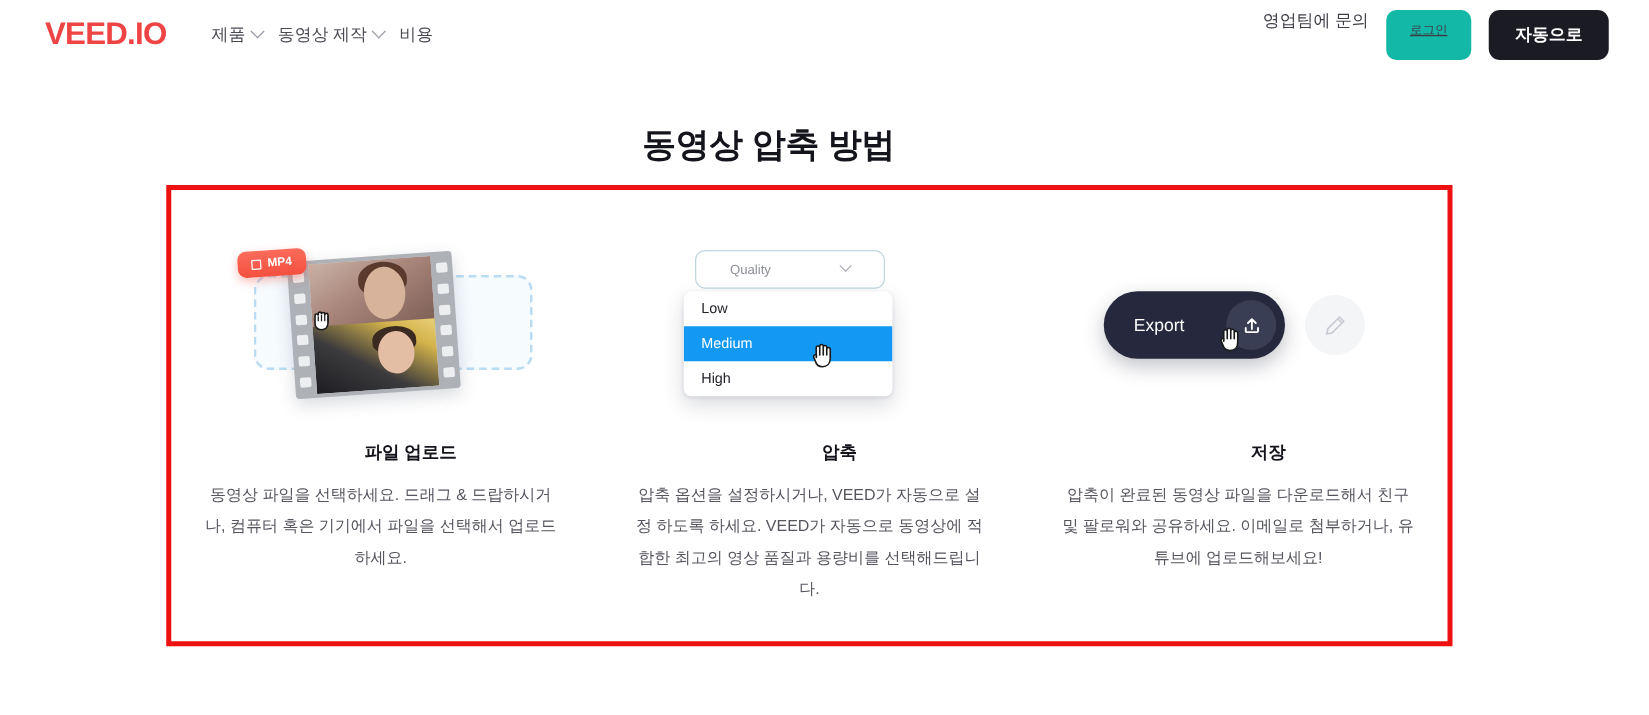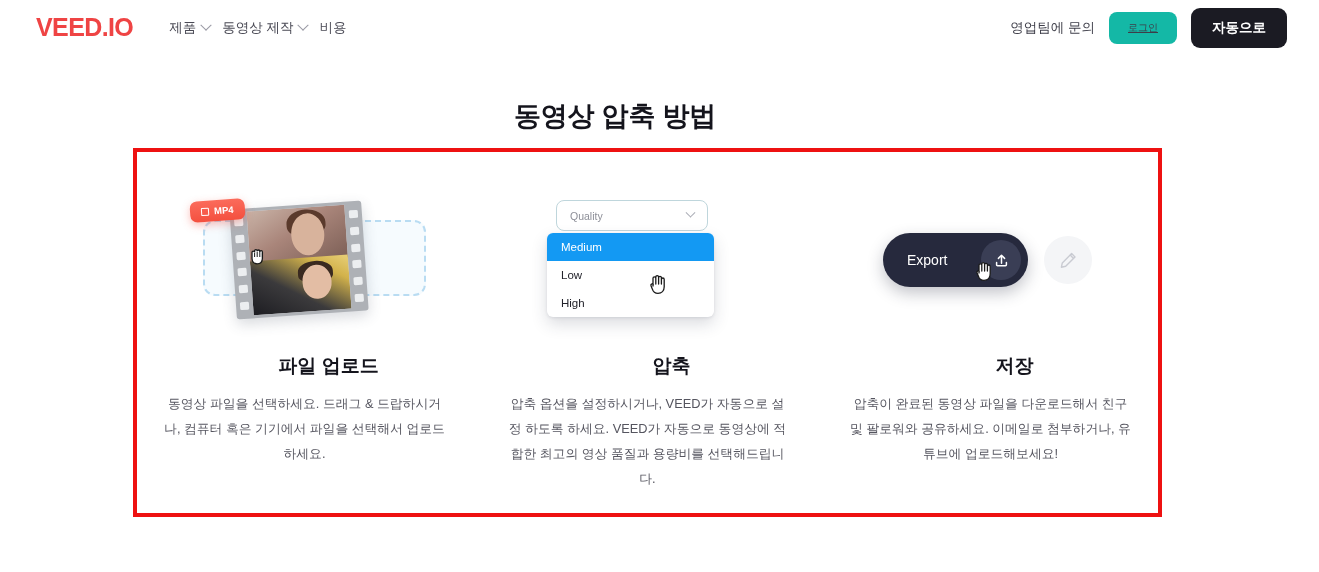--- a/index.html
+++ b/index.html
@@ -26,21 +26,21 @@
     display:flex; align-items:center; gap:6px;
     font-size:13.5px; color:#4a4a55; cursor:pointer; white-space:nowrap;
   }
   .chev {
     display:inline-block; width:8px; height:8px;
     border-right:1.4px solid #9a9aa5; border-bottom:1.4px solid #9a9aa5;
     transform:rotate(45deg) translate(-2px,-2px);
   }
   .header-right {
     margin-left:auto; margin-right:32px;
-    display:flex; align-items:center; gap:14px;
+    display:flex; gap:14px;
   }
   .contact-link { font-size:13.5px; color:#3d3d48; cursor:pointer; white-space:nowrap; }
   .btn-login {
     background:#14b8a6; color:#3d3d48; font-size:10px;
     padding:9px 19px; border-radius:8px; cursor:pointer; white-space:nowrap;text-decoration:underline;
   }
   .btn-signup {
     background:#1b1b23; color:#ffffff; font-size:13.5px; font-weight:bold;
     padding:11px 21px; border-radius:9px; cursor:pointer; white-space:nowrap;
   }
@@ -64,21 +64,21 @@
     position:absolute; left:133px; top:148px;
     width:1029px; height:369px;
     display:flex;
   }
   .col {
     flex:1 1 0; position:relative;
     display:flex; flex-direction:column; align-items:center;
   }
   .art { height:205px; width:100%; position:relative; }
   .col-title {
-    font-size:19px; font-weight:bold; color:#14141c;
+    font-size:14px; font-weight:bold; color:#14141c;
     margin-bottom:13px;
     margin-left:48px;
   }
   .col-body {
     font-size:12.8px; line-height:1.95; color:#55555f;
     text-align:center; width:286px;
   }
 
   
   .dropzone {
@@ -131,21 +131,21 @@
   }
   .cursor-grab {
     position:absolute; left:115px; top:97px; z-index:6; width:20px; height:22px;
   }
 
   
   .select-box {
     position:absolute; left:80px; top:52px;
     width:152px; height:31px;
     border:1.4px solid #bfd6dc; border-radius:8px; background:#fff;
-    display:flex; align-items:center; padding:0 13px;
+    display:flex; align-items:center; padding:0 27px;
     font-size:10.5px; color:#8d8f98;
   }
   .select-box .sel-chev {
     margin-left:auto; width:7px; height:7px;
     border-right:1.3px solid #a9abb4; border-bottom:1.3px solid #a9abb4;
     transform:rotate(45deg) translate(-2px,-2px);
   }
   .menu {
     position:absolute; left:71px; top:85px;
     width:167px; border-radius:6px; background:#fff;
@@ -259,22 +259,22 @@
       <div class="col-body">동영상 파일을 선택하세요. 드래그 &amp; 드랍하시거나, 컴퓨터 혹은 기기에서 파일을 선택해서 업로드 하세요.</div>
     </div>
 
     <div class="col">
       <div class="art">
         <div class="select-box">
           <span>Quality</span>
           <span class="sel-chev"></span>
         </div>
         <div class="menu">
+          <div class="menu-item">Low</div>
           <div class="menu-item sel">Medium</div>
-          <div class="menu-item">Low</div>
           <div class="menu-item">High</div>
         </div>
         <svg class="cursor-point" viewBox="0 0 21 24">
           <path d="M5 13 V5.2 a1.4 1.4 0 0 1 2.8 0 V11 V4 a1.4 1.4 0 0 1 2.8 0 v7 V4.8 a1.4 1.4 0 0 1 2.8 0 V11 V6.4 a1.4 1.4 0 0 1 2.8 0 v7.4 c0 4.1-2.6 6.6-6.2 6.6 -3.4 0-5-2-5.6-4.2 l-1.4-3.4 a1.4 1.4 0 0 1 2.2-1.6 z" fill="#ffffff" stroke="#1a1a1a" stroke-width="1.3" stroke-linejoin="round"></path>
         </svg>
       </div>
       <div class="col-title">압축</div>
       <div class="col-body">압축 옵션을 설정하시거나, VEED가 자동으로 설정 하도록 하세요. VEED가 자동으로 동영상에 적합한 최고의 영상 품질과 용량비를 선택해드립니다.</div>
     </div>
 

